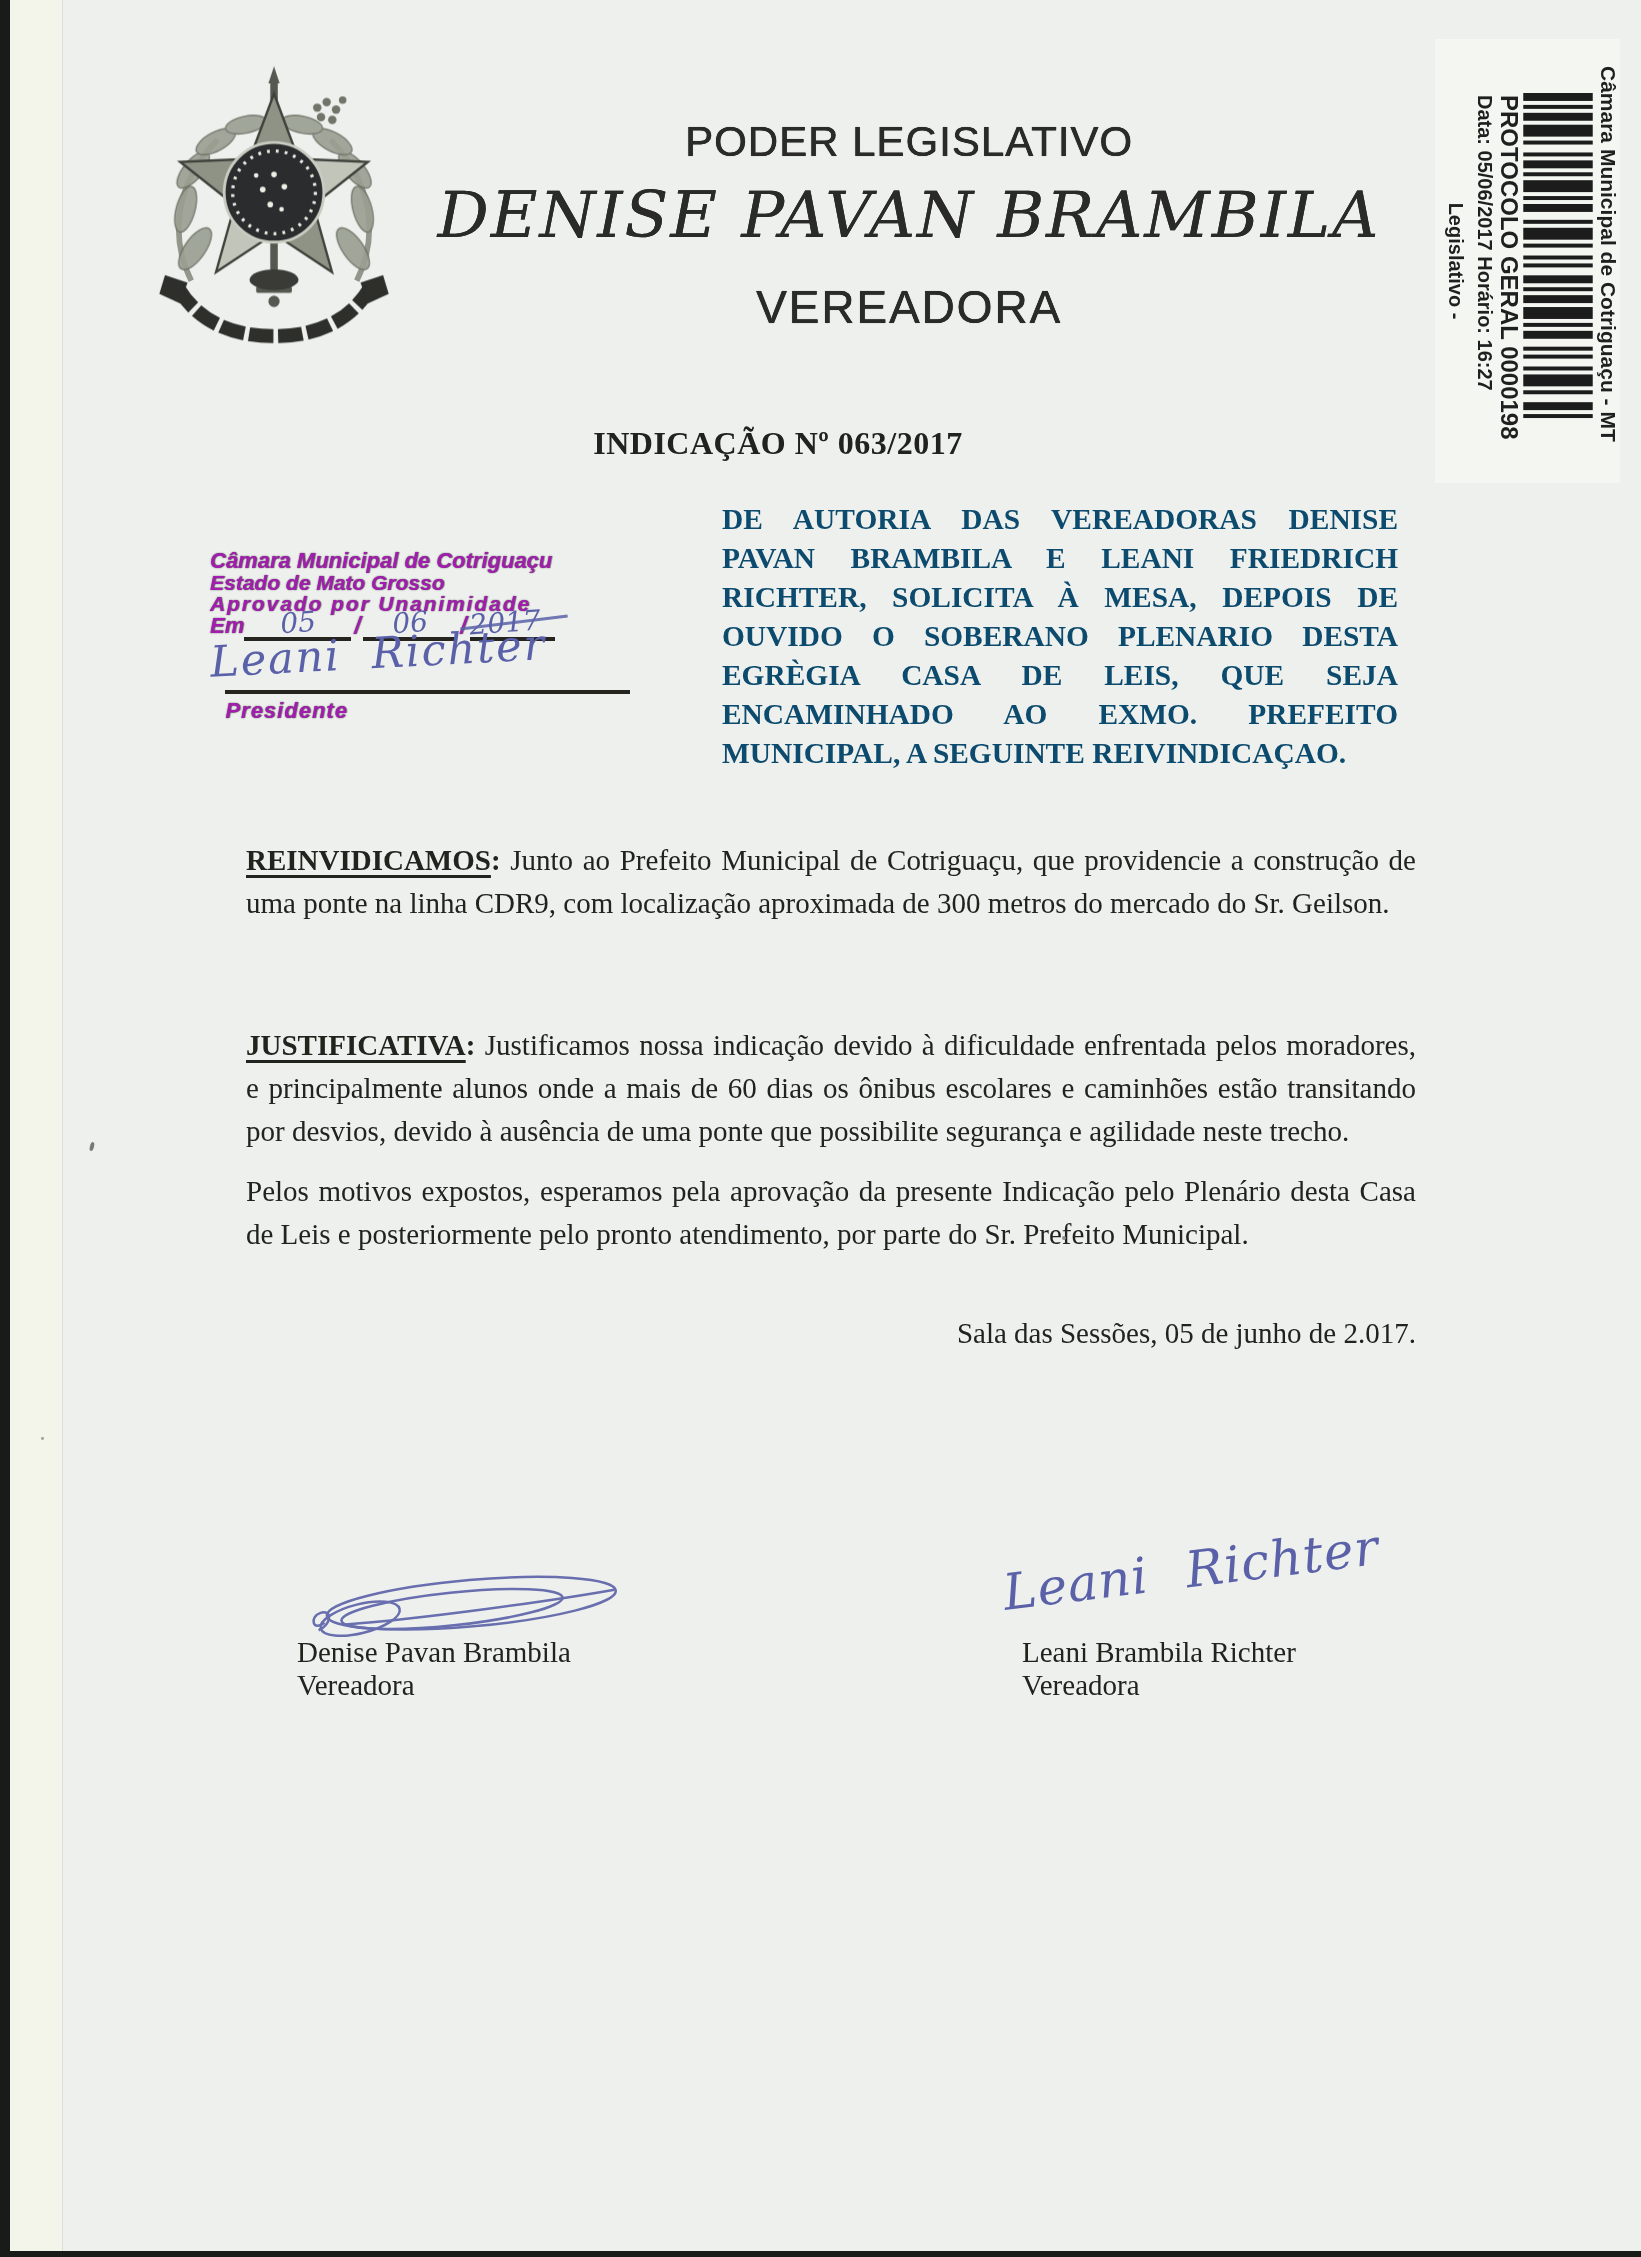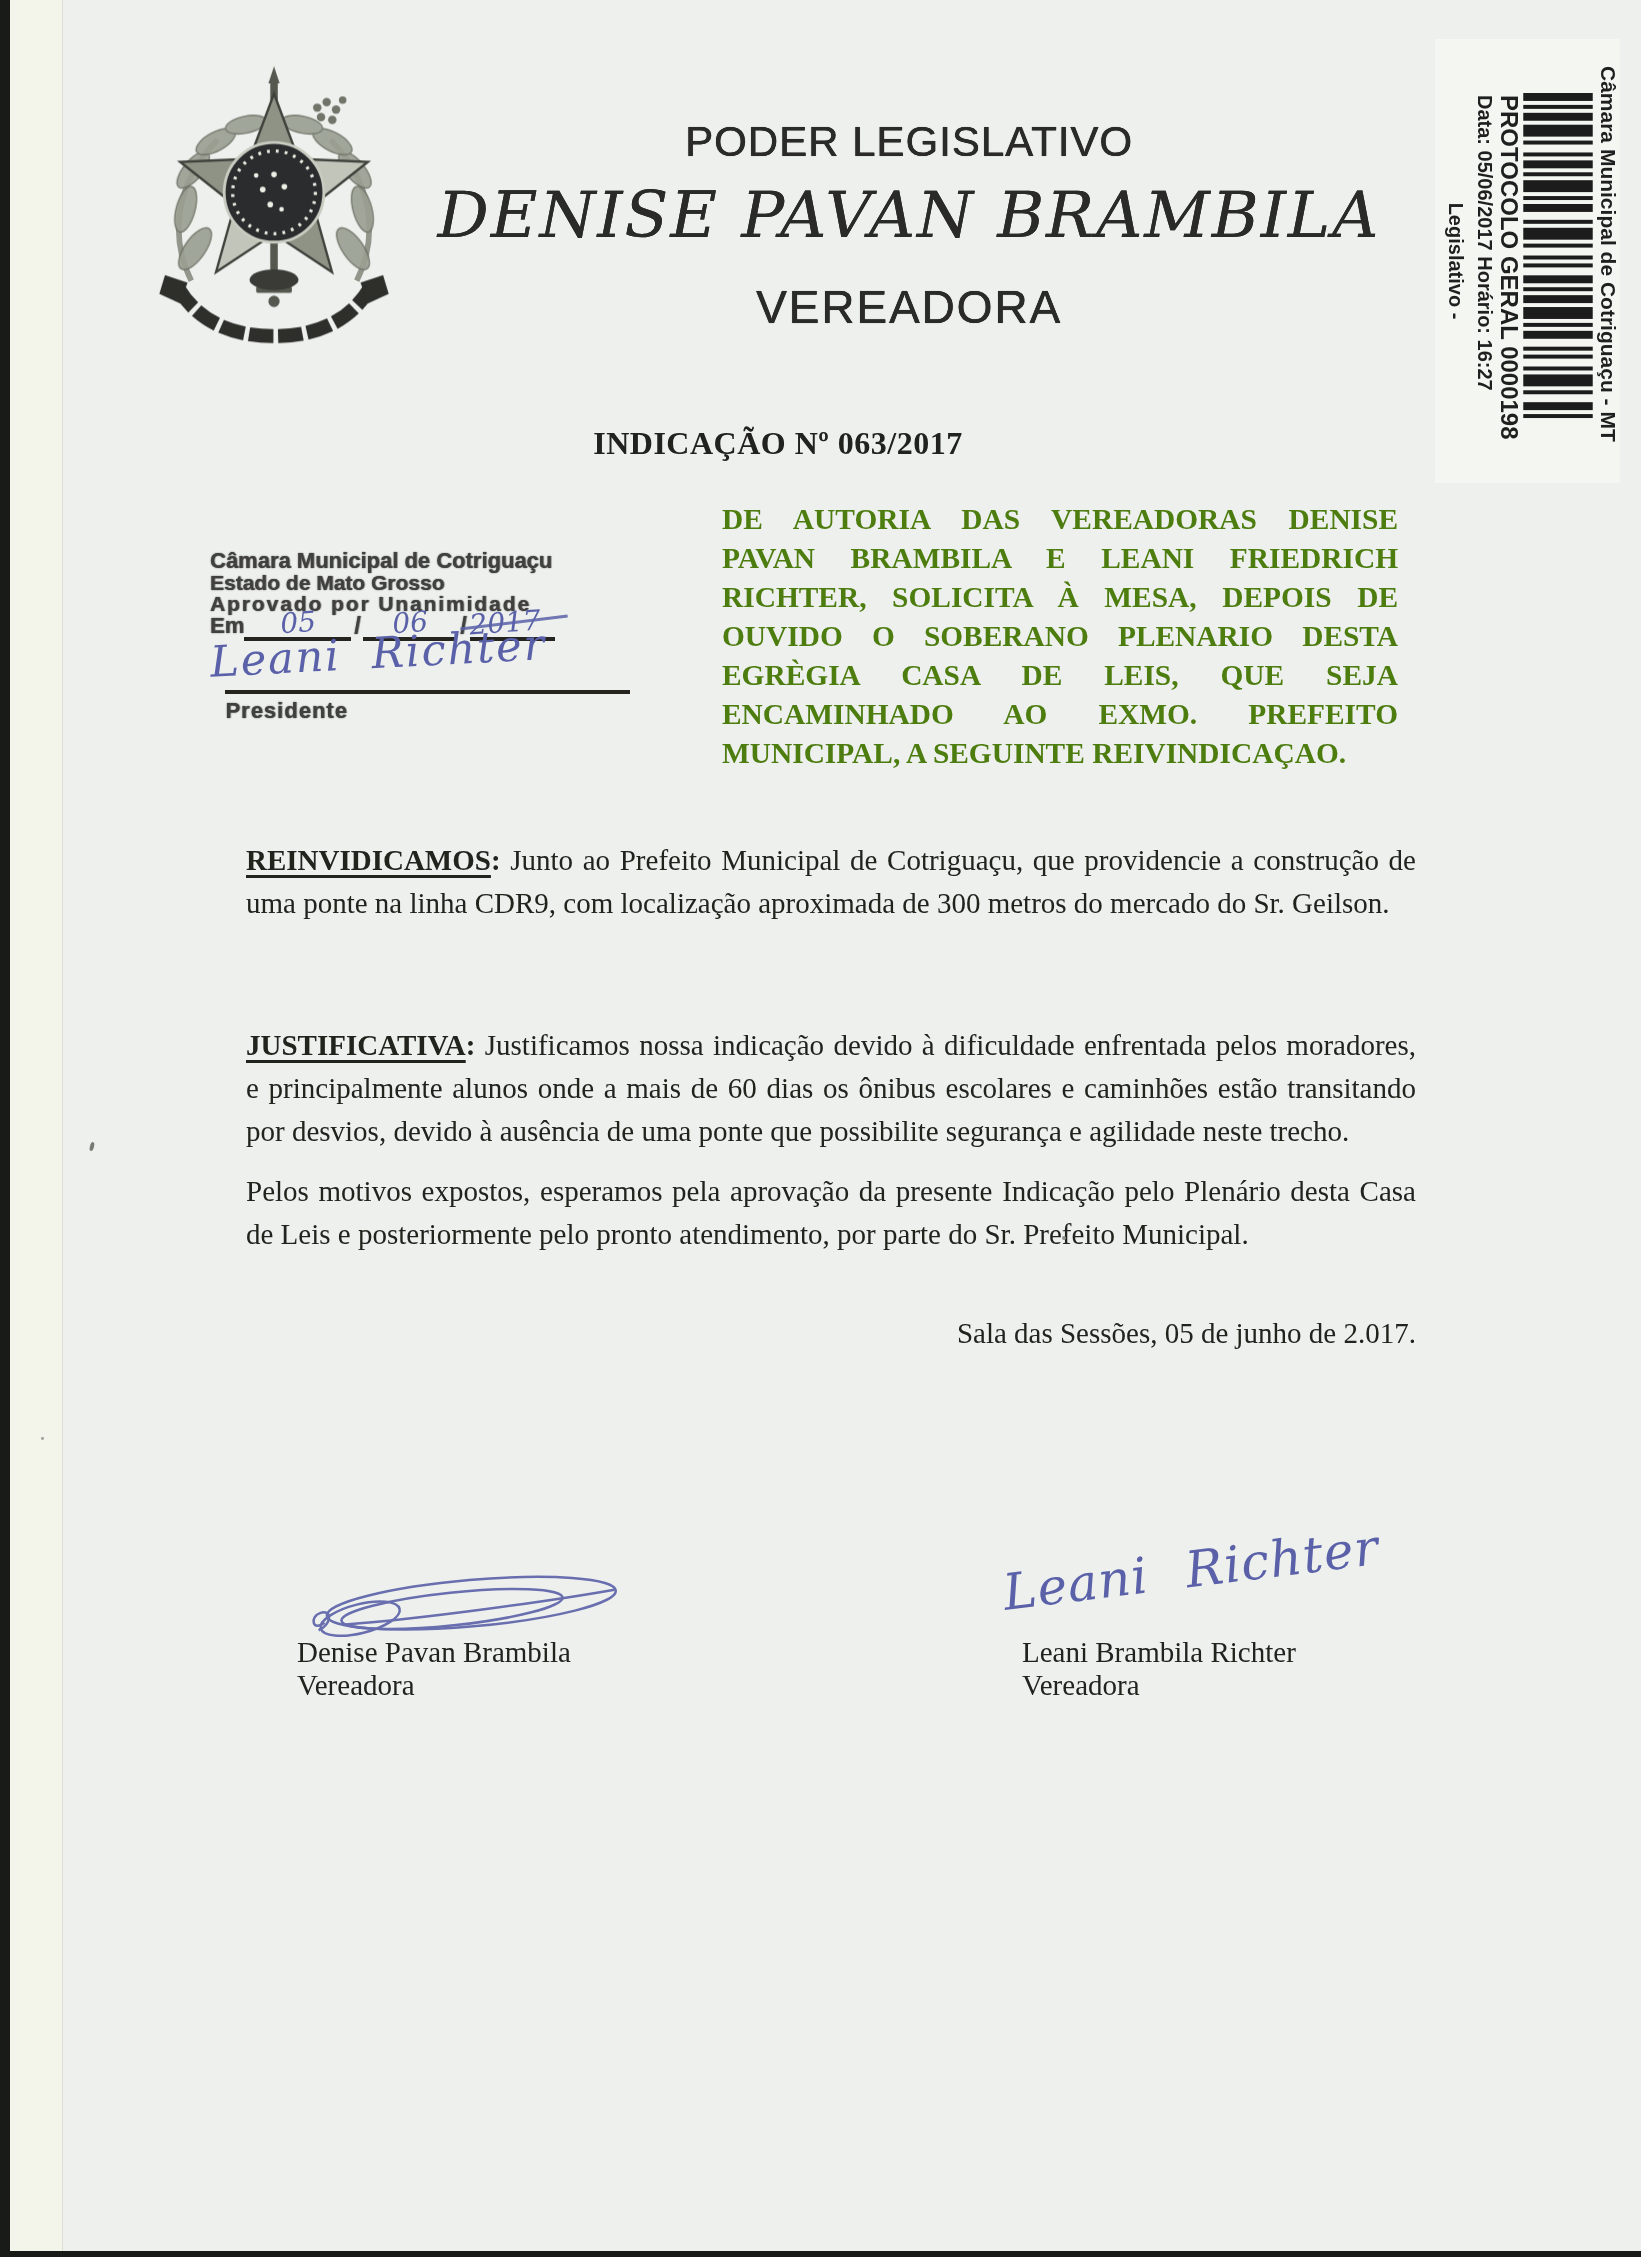--- a/index.html
+++ b/index.html
@@ -24,21 +24,21 @@
             letter-spacing:1.9px;font-weight:400;text-shadow:0 0 0.6px #2a2a28;}
   .hdr-role{top:282px;font-size:46px;line-height:50px;font-weight:400;letter-spacing:1.9px;
             text-shadow:0 0 0.7px #2a2a28, 0.4px 0 0 #2a2a28;}
 
   .doc-title{position:absolute;left:0;top:426px;width:1556px;text-align:center;
              font-size:32px;line-height:35px;font-weight:700;letter-spacing:0.5px;color:#21211d;}
 
   
   .stamp{position:absolute;left:210px;top:550px;width:444px;
          font-family:"Liberation Sans","DejaVu Sans",sans-serif;color:#26241f;}
-  .sk{color:#404040;text-shadow:0 0 1.5px rgba(40,38,32,.8), 1px 0 0 rgba(40,38,32,.35);}
+  .sk{color:#a21caf;text-shadow:0 0 1.5px rgba(40,38,32,.8), 1px 0 0 rgba(40,38,32,.35);font-style:italic;}
   .st1{font-size:22px;line-height:22px;font-weight:700;}
   .st2{font-size:21px;line-height:21px;font-weight:700;}
   .st3{font-size:21px;line-height:21px;font-weight:700;letter-spacing:1.9px;}
   .st-em{display:flex;align-items:center;height:24px;margin-top:0;font-weight:700;font-size:22px;}
   .slot{display:inline-block;height:25px;border-bottom:4.8px solid #26241f;position:relative;}
   .slot.s1{width:107px;} .slot.s2{width:94px;} .slot.s3{width:85px;}
   .slash{font-size:23px;margin:0 2.9px;font-weight:700;}
   .ink{font-family:"DejaVu Serif",serif;font-style:italic;color:var(--ink,#5a61a8);font-weight:400;}
   .ink-num{position:absolute;left:50%;bottom:-2.9px;transform:translateX(-50%) rotate(-4deg);font-size:28px;white-space:nowrap;}
   .slot.s3 .ink-num{left:42%;}
@@ -46,21 +46,21 @@
                transform:rotate(-7deg);opacity:.85;}
   .st-sig-area{position:relative;height:106px;}
   .st-sig{position:absolute;left:0;top:-9.7px;font-size:43px;letter-spacing:1.9px;word-spacing:15.4px;
           transform:rotate(-3deg);white-space:nowrap;}
   .st-line{position:absolute;left:15.4px;top:52px;width:405px;border-bottom:4.8px solid #26241f;}
   .st-role{position:absolute;left:15.4px;top:60px;width:405px;text-align:left;font-size:22px;
            font-weight:700;letter-spacing:1px;}
 
   
   .authorship{position:absolute;left:722px;top:500px;width:676px;
-              font-size:29.4px;line-height:39px;font-weight:700;text-align:justify;color:#4d7c0f;margin:0;}
+              font-size:29.4px;line-height:39px;font-weight:700;text-align:justify;color:#0c4a6e;margin:0;}
 
   
   .bodytext{position:absolute;left:246px;width:1170px;font-size:29px;line-height:43px;
             text-align:justify;margin:0;color:#23231e;}
   .p1{top:839px;} .p2{top:1024px;} .p3{top:1170px;}
   .lead{font-weight:700;text-decoration:underline;text-decoration-thickness:2.9px;text-underline-offset:4.8px;}
   .sep{font-weight:700;}
   .sala{position:absolute;left:246px;top:1314px;width:1170px;text-align:right;
         font-size:29px;line-height:39px;margin:0;}
 

